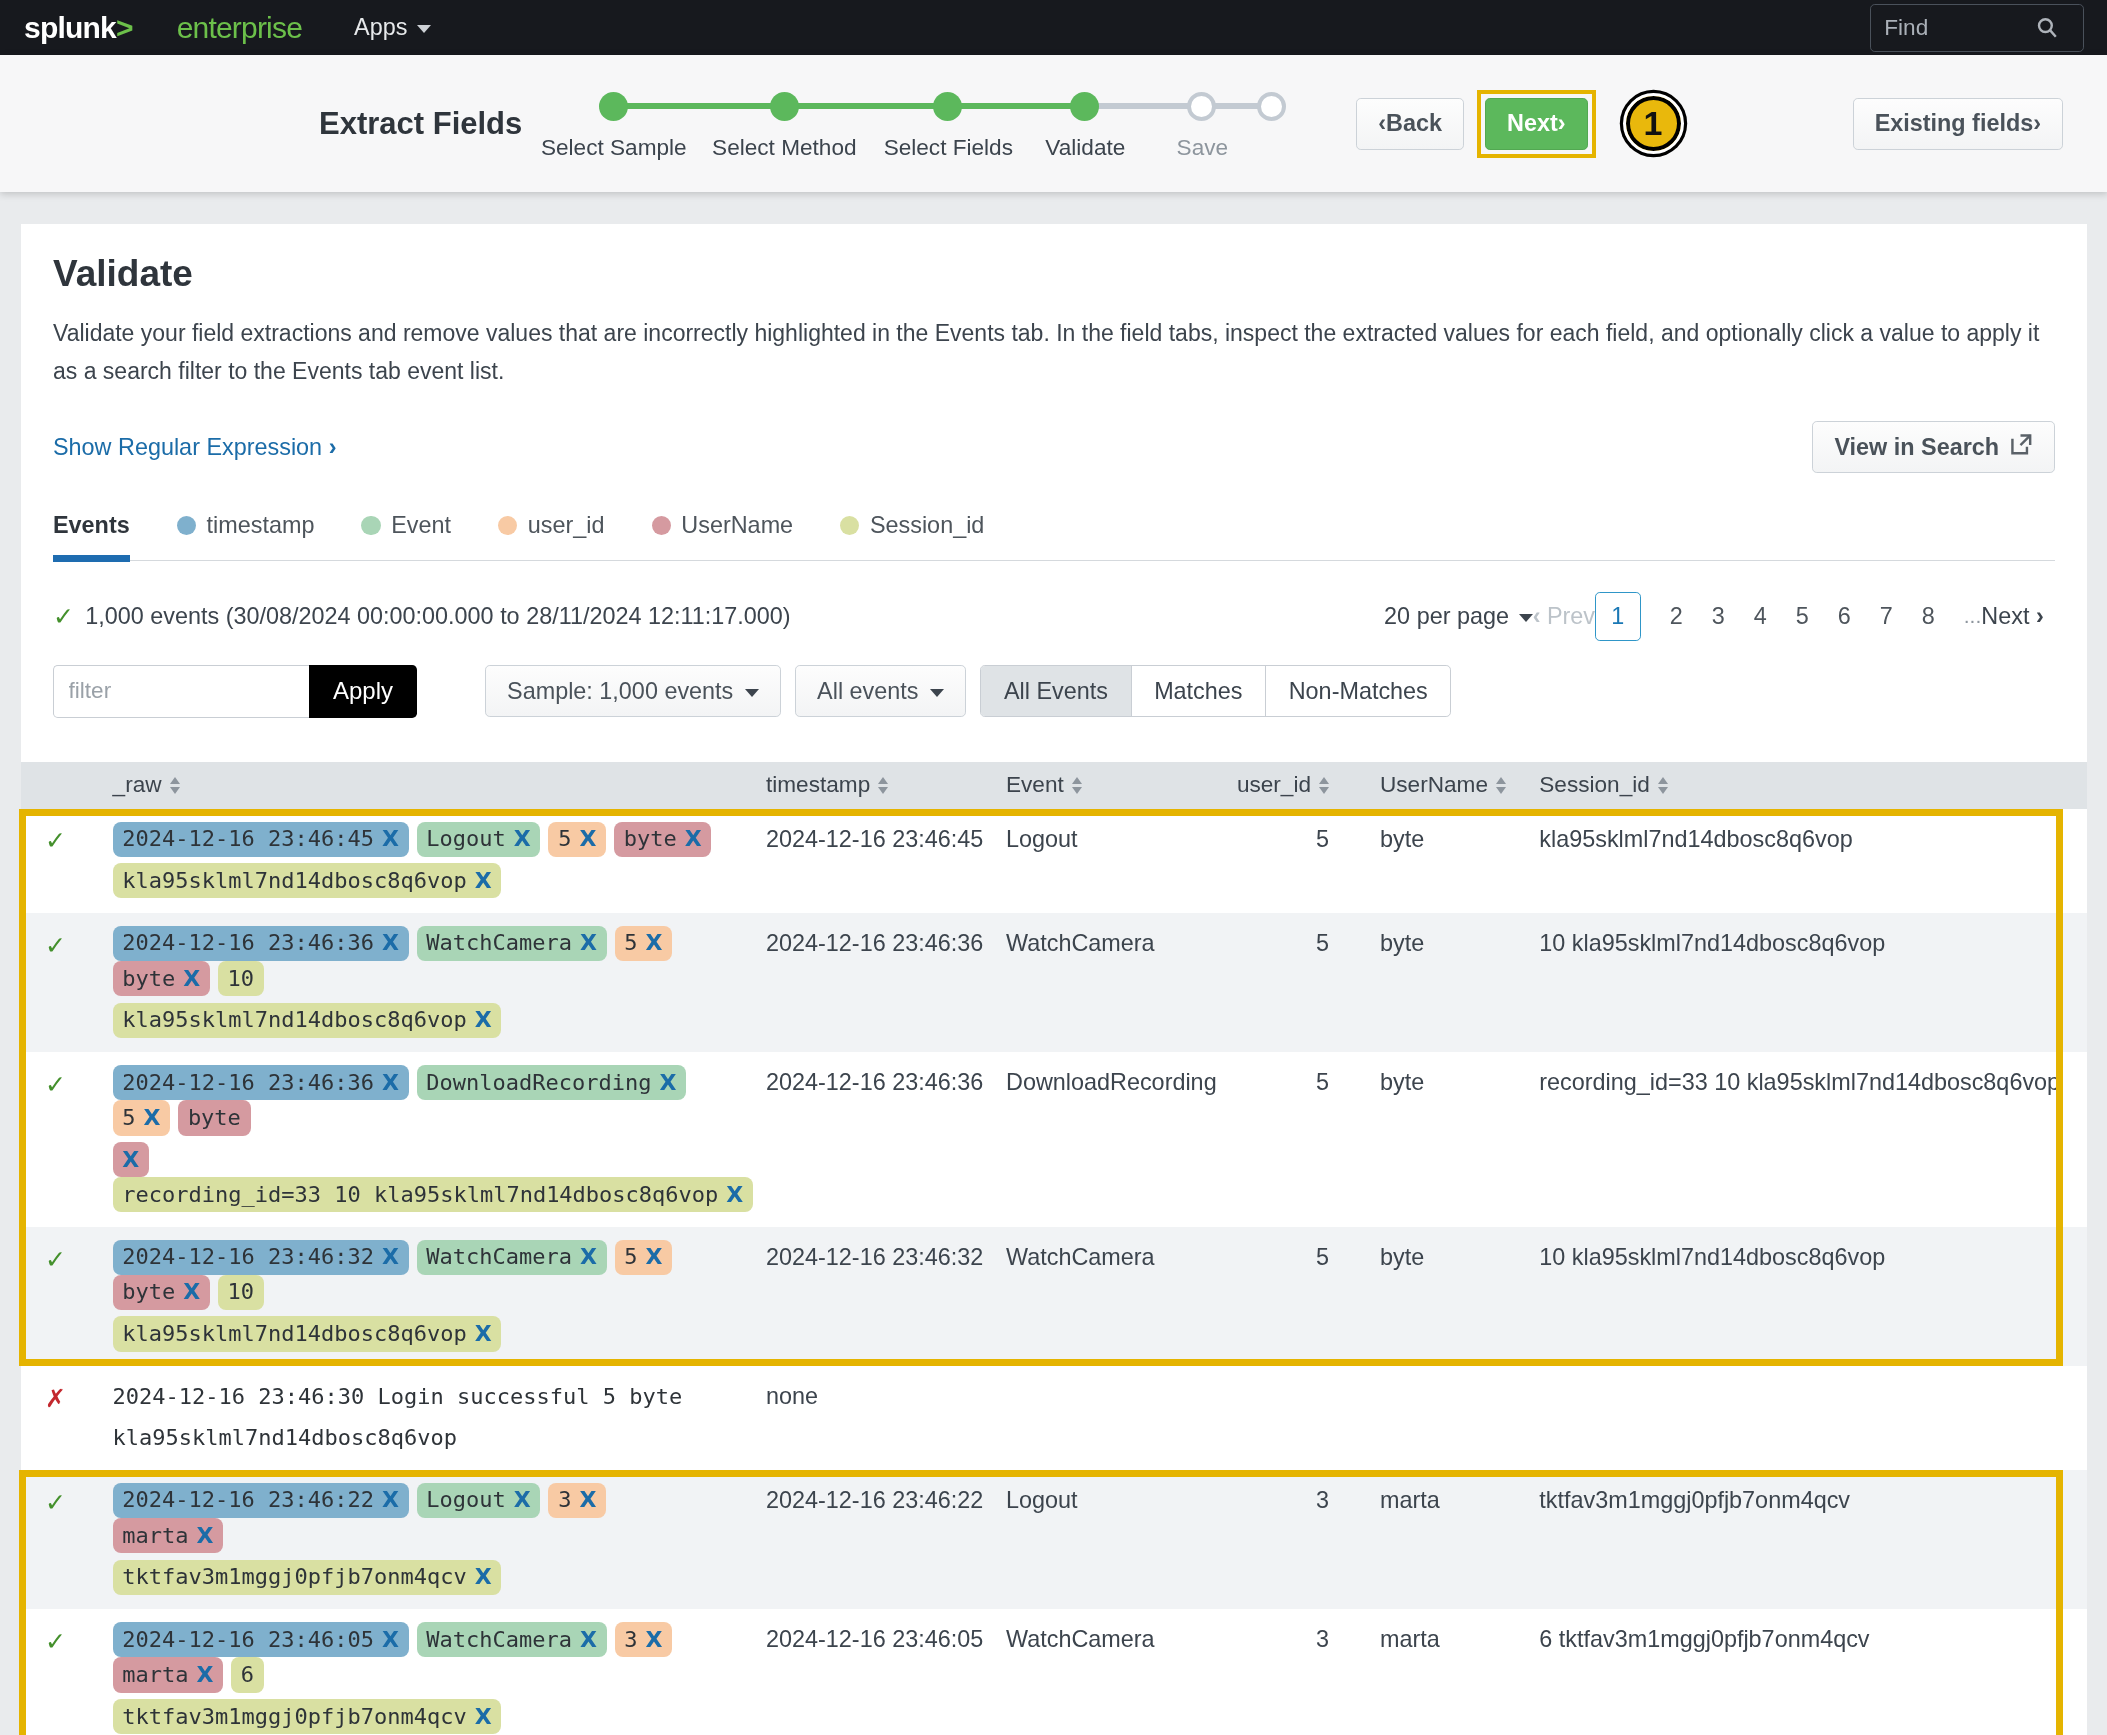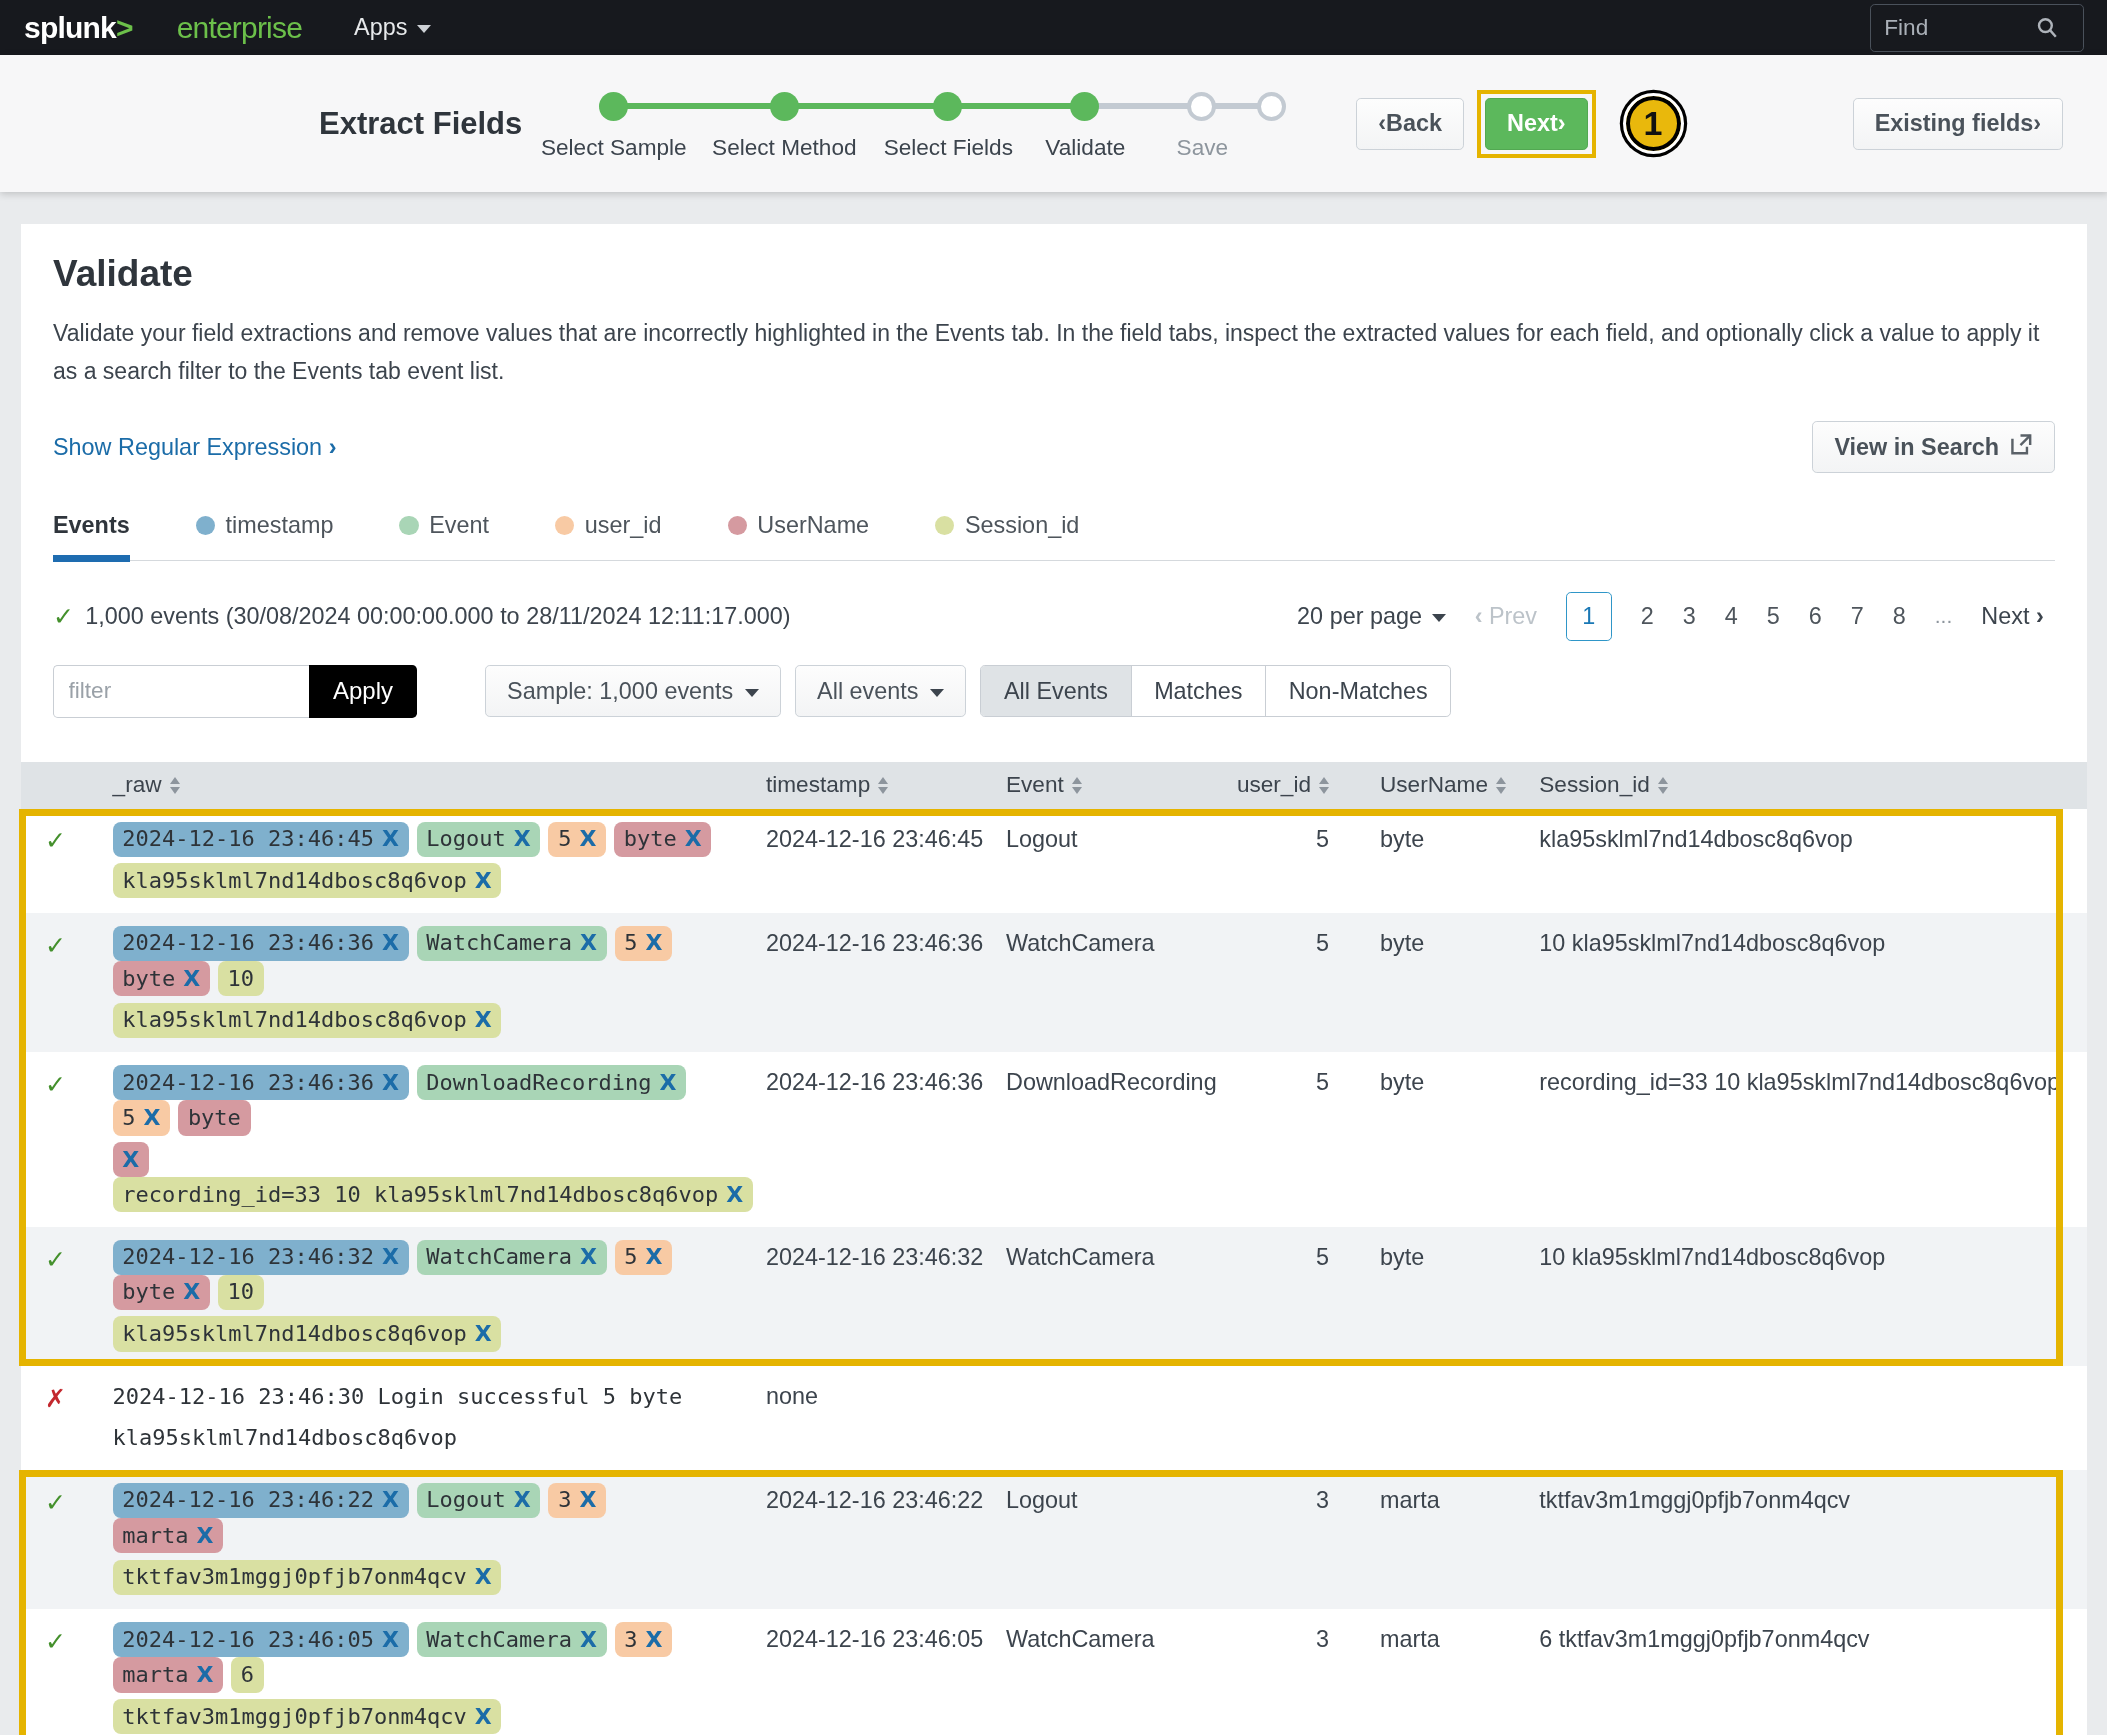--- a/index.html
+++ b/index.html
@@ -51,30 +51,30 @@
   
   .panel { margin:32px 21px 0; background:#fff; min-height:1479px; }
   .panel-pad { padding:29px 32px 0; }
   h1.heading { margin:0; font-size:37px; font-weight:bold; color:#2f353c; }
   .desc { margin:19.3px 0 0; font-size:23px; line-height:38px; color:#3c444d; max-width:2015px; }
   .regex-row { display:flex; align-items:center; justify-content:space-between; margin-top:31px; }
   .link { color:#1b6ca8; font-size:23.4px; cursor:pointer; }
   .btn-view { font-weight:bold; }
   .ext-ic { margin-left:11.3px; display:inline-block; }
   
-  .tabs { display:flex; align-items:flex-end; gap:66px; margin-top:39px; border-bottom:1.6px solid #d5d9dd; }
+  .tabs { display:flex; align-items:flex-end; gap:47px; margin-top:39px; border-bottom:1.6px solid #d5d9dd; }
   .tab { display:flex; align-items:center; gap:10.5px; font-size:23.4px; color:#4e555c; padding-bottom:21px; position:relative; cursor:pointer; }
   .tab.active { color:#2f353c; font-weight:bold; }
   .tab.active::after { content:""; position:absolute; left:0; right:0; bottom:-1.6px; height:7.3px; background:#1e6cb0; }
   .tab-dot { width:19.3px; height:19.3px; border-radius:50%; }
   
   .events-bar { display:flex; align-items:center; justify-content:space-between; margin-top:31px; }
   .count { display:flex; align-items:center; gap:11.3px; font-size:23.4px; color:#3c444d; }
   .check-ic { color:#44902c; font-size:25px; }
-  .pager { display:flex; align-items:center; gap:29px; font-size:23.4px; color:#4e555c; margin-right:11.3px; }
+  .pager { display:flex; align-items:center; font-size:23.4px; color:#4e555c; margin-right:11.3px; }
   .per-page { display:flex; align-items:center; gap:9.7px; color:#3c444d; cursor:pointer; }
   .prev { color:#bcc3c9; }
   .page { cursor:pointer; }
   .page.active { color:#1a78b5; border:1.6px solid #2f96c8; border-radius:4.8px; padding:9.7px 15.3px; }
   .ellipsis { color:#8d959d; font-size:21px; }
   .next-link { color:#3c444d; cursor:pointer; }
   
   .filter-bar { display:flex; align-items:center; margin-top:24px; }
   .filter-input { width:256px; height:53px; border:1.6px solid #c9ced4; border-right:none; border-radius:4.8px 0 0 4.8px;
                   padding:0 14.5px; font-size:22.6px; color:#3c444d; outline:none; font-family:inherit; }

